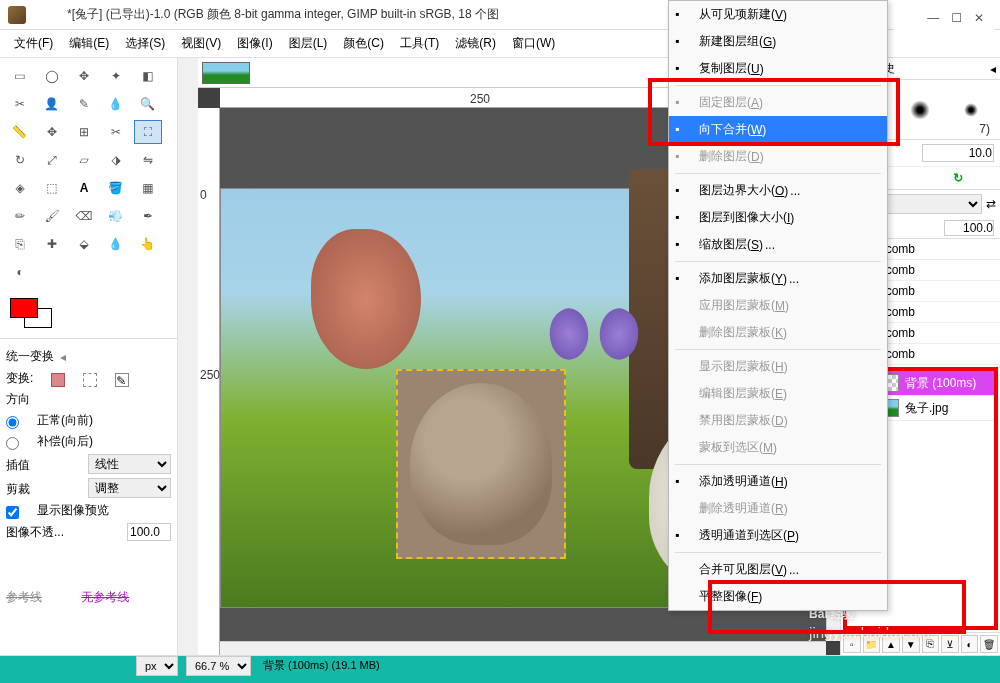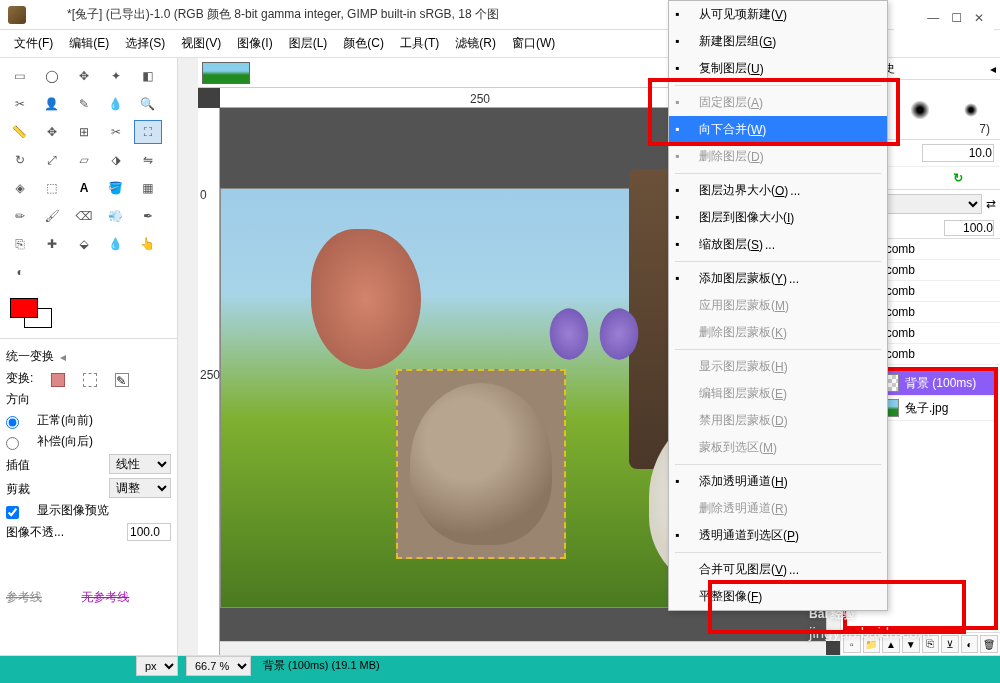--- a/index.html
+++ b/index.html
@@ -16,21 +16,21 @@
 .tbtn { width:28px; height:24px; border:1px solid transparent; display:flex; align-items:center; justify-content:center; cursor:pointer; color:#555; }
 .color-swatch { display:flex; padding:6px; position:relative; height:44px; }
 .fg { width:28px; height:20px; background:#f00; border:1px solid #000; position:absolute; left:10px; top:4px; z-index:2;}
 .bg { width:28px; height:20px; background:#fff; border:1px solid #000; position:absolute; left:24px; top:14px;}
 .opt-panel { border-top:1px solid #ddd; padding:6px; font-size:12px; flex:1; overflow:hidden; }
 .opt-title { padding:3px 0; font-weight:normal; display:flex; align-items:center; gap:6px;}
 .opt-title .arrow { color:#888;}
 .opt-row { display:flex; align-items:flex-end; padding:2px 0; gap:18px;}
 .opt-row label {flex:1;}
 .opt-row select, .opt-row input[type=text] { border:1px solid #ccc; padding:1px 2px; font-size:12px;}
-.opt-row select{width:62px;}
+.opt-row select{width:83px;}
 .canvas-area { flex:1; position:relative; background:#404040; overflow:hidden;margin-left:20px; }
 .thumbstrip { position:absolute; top:0; left:0; right:0; height:30px; background:#fff; border-bottom:1px solid #ccc; display:flex; align-items:center; padding:0 4px;}
 .thumbstrip .thumb{width:48px;height:22px;border:1px solid #666;background:linear-gradient(#87ceeb 40%,#228b22 60%);}
 .ruler-h { position:absolute; top:30px; left:22px; right:0; height:20px; background:#fff; border-bottom:1px solid #aaa; font-size:9px; display:flex; align-items:flex-end;}
 .ruler-h span{position:absolute;bottom:1px;color:#333;}
 .ruler-v { position:absolute; top:50px; left:0; bottom:0; width:22px; background:#fff; border-right:1px solid #aaa; font-size:9px;}
 .ruler-v span{position:absolute;left:2px;color:#333;writing-mode:horizontal-tb;}
 .canvas { position:absolute; top:50px; left:22px; right:14px; bottom:14px; background:#535353; overflow:hidden;}
 .image { position:absolute; left:0; top:80px; width:670px; height:420px; background:linear-gradient(to bottom,#9fcce8 0%,#a8d4e8 25%,#7fb030 55%,#4a7a1f 100%); border:1px solid #888;}
 .tree{position:absolute;right:60px;top:-20px;width:200px;height:300px;background:linear-gradient(#6b5139,#4a3728);border-radius:8px;}
@@ -55,21 +55,21 @@
 .size-row input{width:72px;border:1px solid #ccc;text-align:right;padding:1px;}
 .action-row{display:flex;justify-content:space-around;padding:4px;border-bottom:1px solid #ddd;}
 .action-row .x{color:#c00;cursor:pointer;font-weight:bold;}
 .action-row .r{color:#0a0;cursor:pointer;font-weight:bold;}
 .mode-row{display:flex;align-items:center;padding:4px;gap:4px;}
 .mode-row select{flex:1;border:1px solid #ccc;padding:1px;}
 .opacity-row{display:flex;align-items:center;padding:2px 6px;gap:4px;}
 .opacity-row input{width:50px;border:1px solid #ccc;text-align:right;}
 .layer-list{flex:1;overflow-y:auto;border:4px solid #e00;margin:2px;}
 .layer-item{display:flex;align-items:center;padding:3px 4px;gap:6px;border-bottom:1px solid #eee;font-size:11px;}
-.layer-item.sel{background:#8b5cf6;color:#fff;}
+.layer-item.sel{background:#d946ef;color:#fff;}
 .eye{width:14px;height:10px;border:1px solid currentColor;border-radius:50%;position:relative;flex-shrink:0;}
 .eye::after{content:"";position:absolute;inset:2px 4px;background:currentColor;border-radius:50%;}
 .lthumb{width:28px;height:18px;background:repeating-conic-gradient(#ccc 0 25%,#fff 0 50%) 0 0/8px 8px;border:1px solid #888;flex-shrink:0;}
 .layer-btns{display:flex;padding:2px;gap:2px;border-top:1px solid #ddd;}
 .layer-btns .lb{width:18px;height:18px;border:1px solid #ccc;background:#f8f8f8;cursor:pointer;font-size:10px;display:flex;align-items:center;justify-content:center;}
 .status { height:32px; background:#14b8a6; border-top:1px solid #ddd; display:flex; align-items:flex-start; padding:0 8px; gap:8px;}
 .status select,.status .stat{border:1px solid #ccc;padding:2px 4px;font-size:11px;}
 .context-menu { position:absolute; top:0; left:668px; width:220px; background:#f9f9f9; border:1px solid #bbb; box-shadow:2px 2px 6px rgba(0,0,0,.2); z-index:100;}
 .cm-item { display:flex; align-items:center; padding:5px 10px 5px 30px; position:relative; cursor:pointer; font-size:12px;}
 .cm-item.hl { background:#2a7fff; color:#fff; }

